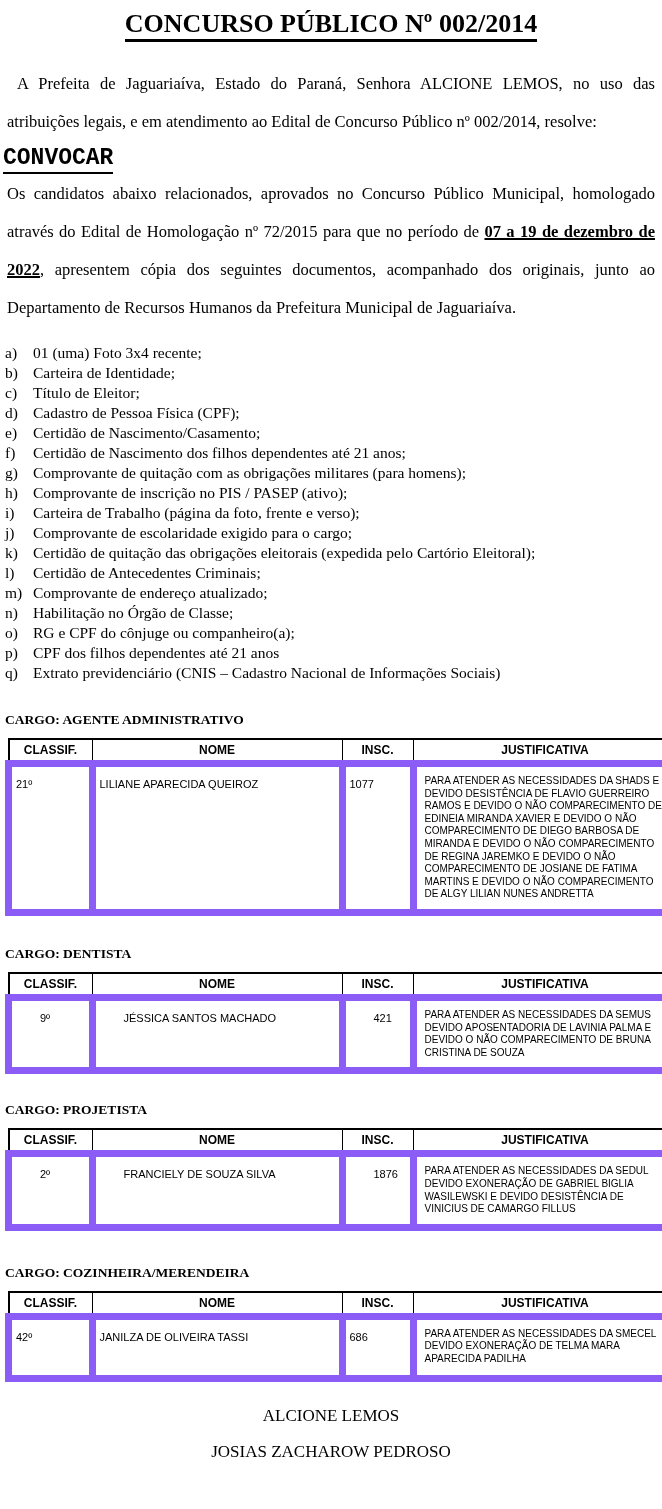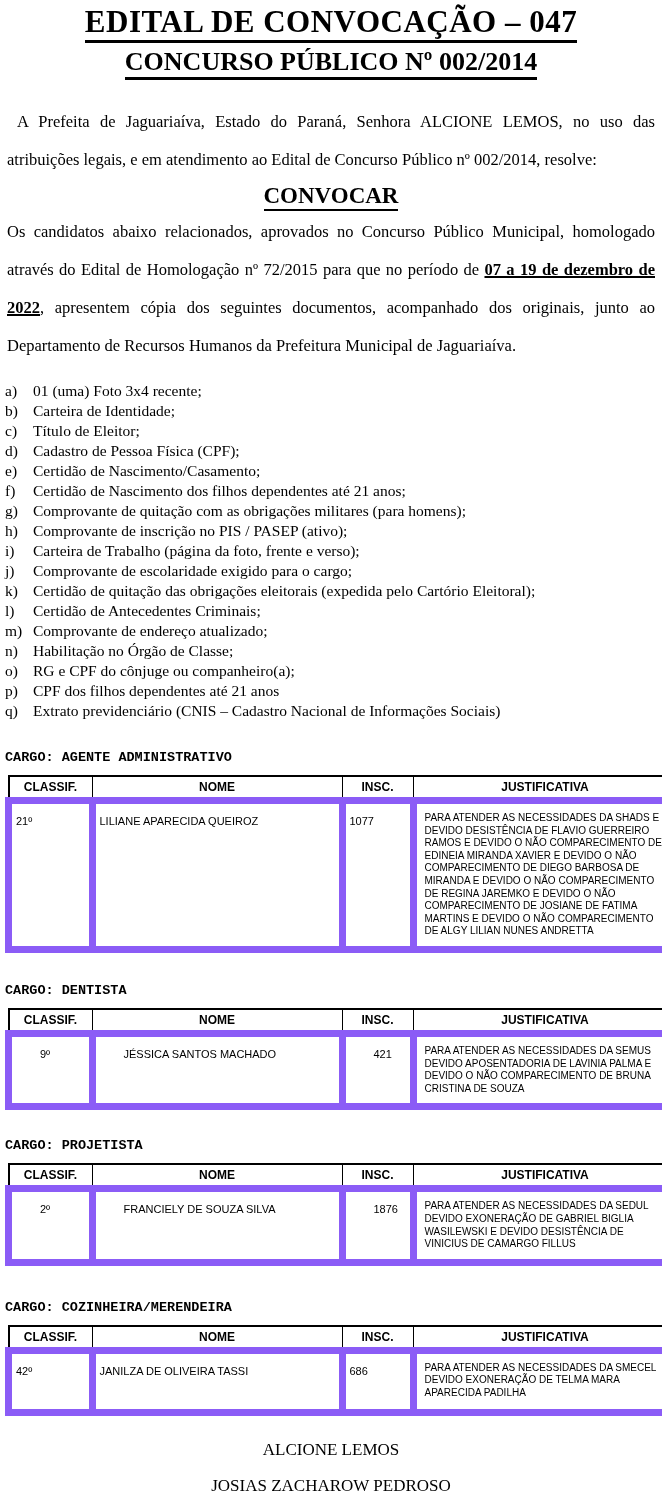--- a/index.html
+++ b/index.html
@@ -30,33 +30,33 @@
   }
   .subtitle > span { border-bottom: 3px solid #000; padding-bottom: 1px; }
   .para {
     font-size: 16.5px;
     line-height: 38px;
     text-align: justify;
     margin: 4px;
   }
   .para-intro { margin-top: 26px; text-indent: 10px; }
   .convocar {
-    text-align: center;
     font-size: 23px;
     font-weight: bold;
     margin-bottom: 3px;
+    font-family: Liberation Mono, monospace;
   }
   .convocar > span { border-bottom: 2px solid #000; padding-bottom: 1px; }
   .bold-underline { font-weight: bold; text-decoration: underline; text-decoration-thickness: 2px; }
   .doc-list { margin-top: 16px; font-size: 15.5px; line-height: 20px; padding-left: 2px; }
   .doc-item { display: flex; }
   .li-letter { flex: 0 0 28px; }
   .li-text { flex: 1; }
   .cargo-heading {
-    font-family: Liberation Mono, monospace;
+    font-family: Liberation Serif, serif;
     font-weight: bold;
     font-size: 13.5px;
     padding-left: 2px;
   }
   .mt-s1 { margin-top: 29px; }
   .mt-s2 { margin-top: 30px; }
   .mt-s3 { margin-top: 28px; }
   .mt-s4 { margin-top: 34px; }
   .cargo-table {
     width: 652px;
@@ -110,21 +110,20 @@
     font-size: 16.5px;
   }
   .sig-block-1 { margin-top: 24px; }
   .sig-block-2 { margin-top: 16px; }
 </style>
 </head>
 <body>
 
 <div class="page">
 
-  <div class="title"><span>EDITAL DE CONVOCAÇÃO – 047</span></div>
   <div class="subtitle"><span>CONCURSO PÚBLICO Nº 002/2014</span></div>
 
   <p class="para para-intro">A Prefeita de Jaguariaíva, Estado do Paraná, Senhora ALCIONE LEMOS, no uso das atribuições legais, e em atendimento ao Edital de Concurso Público nº 002/2014, resolve:</p>
 
   <div class="convocar"><span>CONVOCAR</span></div>
 
   <p class="para"><span>Os candidatos abaixo relacionados, aprovados no Concurso Público Municipal, homologado através do Edital de Homologação nº 72/2015 para que no período de </span><span class="bold-underline">07 a 19 de dezembro de 2022</span><span>, apresentem cópia dos seguintes documentos, acompanhado dos originais, junto ao Departamento de Recursos Humanos da Prefeitura Municipal de Jaguariaíva.</span></p>
 
   <div class="doc-list">
     <div class="doc-item">

